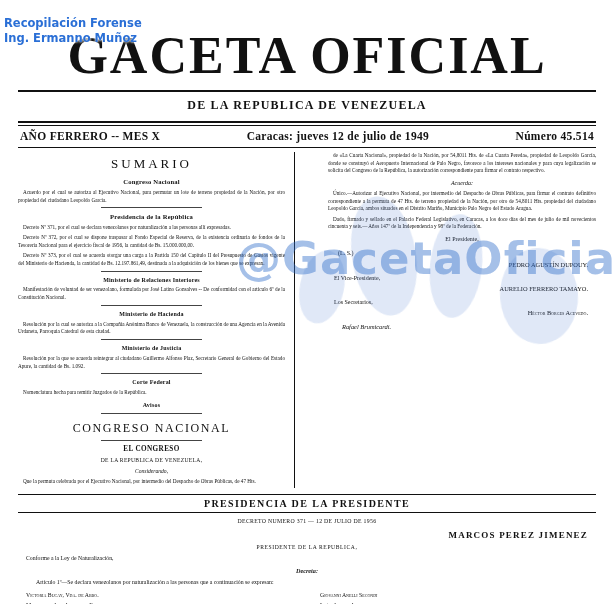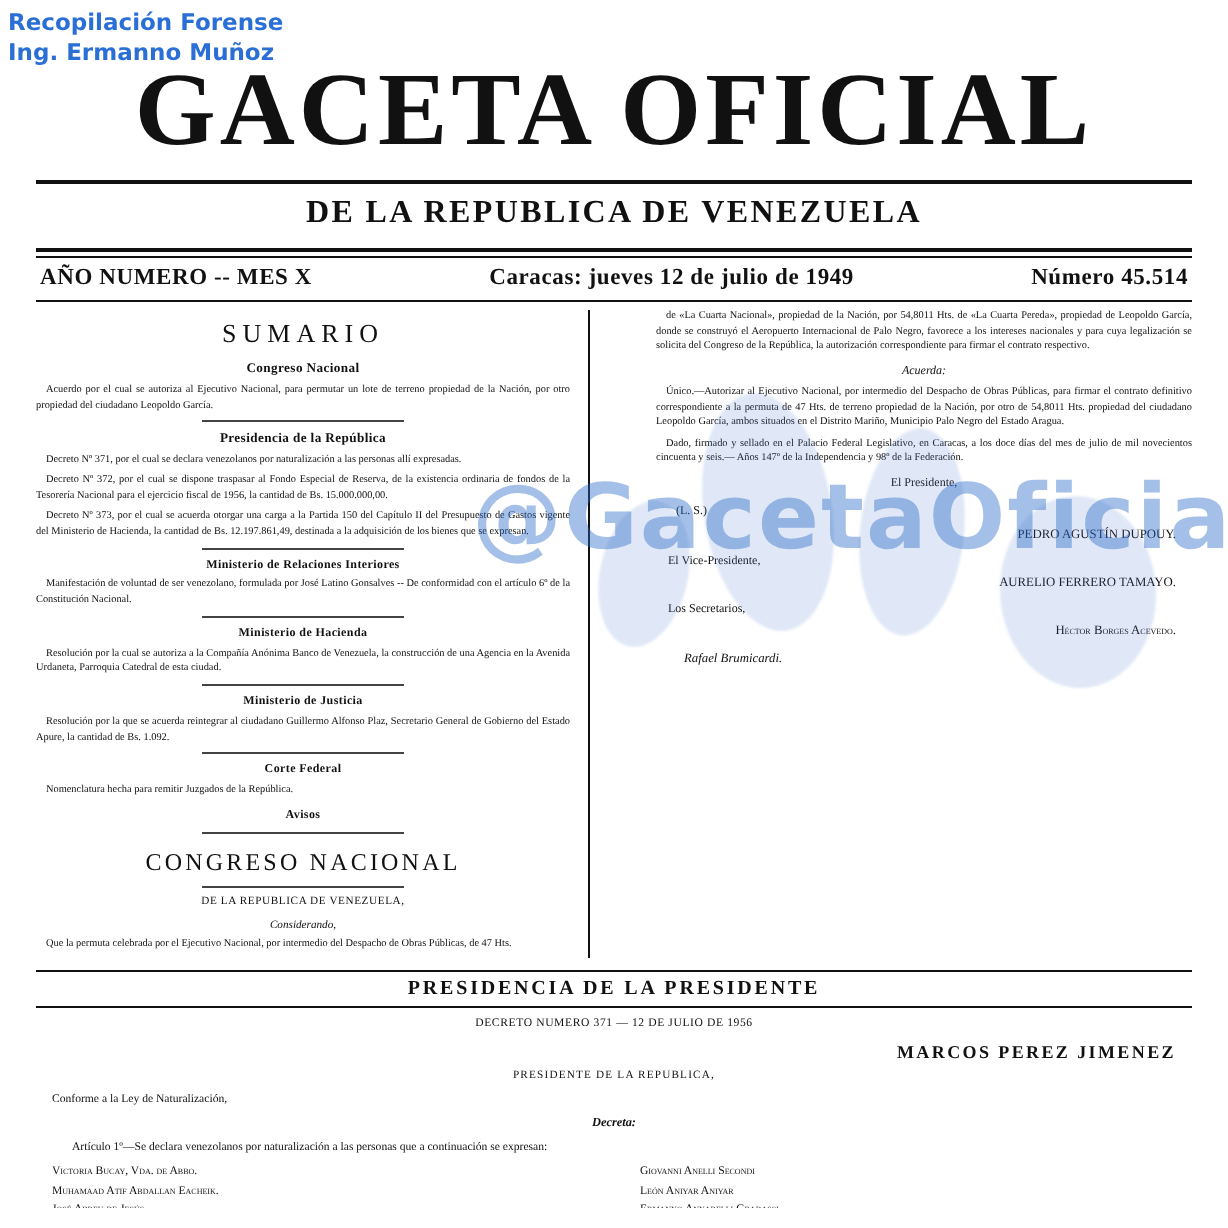--- a/index.html
+++ b/index.html
@@ -13,21 +13,21 @@
     height: 614px;
     overflow: hidden;
     font-family: "Liberation Serif", serif;
     color: #111;
     position: relative;
   }
 
   
   .wm-topleft {
     position: absolute;
-    top: 4px;
+    top: 16px;
     left: 4px;
     z-index: 40;
     color: #2a6fd6;
     font-family: "DejaVu Sans", sans-serif;
     font-size: 11.5px;
     line-height: 1.32;
     font-weight: 600;
     text-shadow: 0 0 2px #ffffff, 0 0 3px #ffffff;
     pointer-events: none;
   }
@@ -74,21 +74,21 @@
     font-weight: 700;
     font-size: 52px;
     letter-spacing: 2px;
     line-height: 1.0;
     margin: 0 0 2px 0;
     white-space: nowrap;
   }
   .masthead-sub {
     font-family: "Liberation Serif", serif;
     font-weight: 700;
-    font-size: 16px;
+    font-size: 12px;
     letter-spacing: 1.2px;
     margin: 6px 0 0 0;
   }
   .rule-thick {
     border: 0;
     border-top: 2px solid #111;
     margin: 8px 18px 0 18px;
   }
   .rule-thin {
     border: 0;
@@ -295,21 +295,21 @@
 
   <div class="masthead">
     <div class="masthead-title">GACETA OFICIAL</div>
     <hr class="rule-thick">
     <div class="masthead-sub">DE LA REPUBLICA DE VENEZUELA</div>
     <hr class="rule-thick">
     <hr class="rule-thin">
   </div>
 
   <div class="issue-line">
-    <span>AÑO NUMERO -- MES X</span>
+    <span>AÑO FERRERO -- MES X</span>
     <span class="mid">Caracas: jueves 12 de julio de 1949</span>
     <span>Número 45.514</span>
   </div>
 
   <div class="columns">
 
     <div class="col left">
       <div class="sumario-title">SUMARIO</div>
 
       <div class="sec-head">Congreso Nacional</div>
@@ -335,20 +335,21 @@
       <hr class="rule-mini">
 
       <div class="sec-head sm">Corte Federal</div>
       <p class="para">Nomenclatura hecha para remitir Juzgados de la República.</p>
 
       <div class="sec-head sm">Avisos</div>
       <hr class="rule-mini">
 
       <div class="congreso-title">CONGRESO NACIONAL</div>
       <hr class="rule-mini">
+      <div class="congreso-sub1">EL CONGRESO</div>
       <div class="congreso-sub2">DE LA REPUBLICA DE VENEZUELA,</div>
       <div class="considerando">Considerando,</div>
       <p class="para">Que la permuta celebrada por el Ejecutivo Nacional, por intermedio del Despacho de Obras Públicas, de 47 Hts.</p>
     </div>
 
     <div class="col right">
       <p class="para">de «La Cuarta Nacional», propiedad de la Nación, por 54,8011 Hts. de «La Cuarta Pereda», propiedad de Leopoldo García, donde se construyó el Aeropuerto Internacional de Palo Negro, favorece a los intereses nacionales y para cuya legalización se solicita del Congreso de la República, la autorización correspondiente para firmar el contrato respectivo.</p>
 
       <div class="acuerda">Acuerda:</div>
       <p class="para">Único.—Autorizar al Ejecutivo Nacional, por intermedio del Despacho de Obras Públicas, para firmar el contrato definitivo correspondiente a la permuta de 47 Hts. de terreno propiedad de la Nación, por otro de 54,8011 Hts. propiedad del ciudadano Leopoldo García, ambos situados en el Distrito Mariño, Municipio Palo Negro del Estado Aragua.</p>

